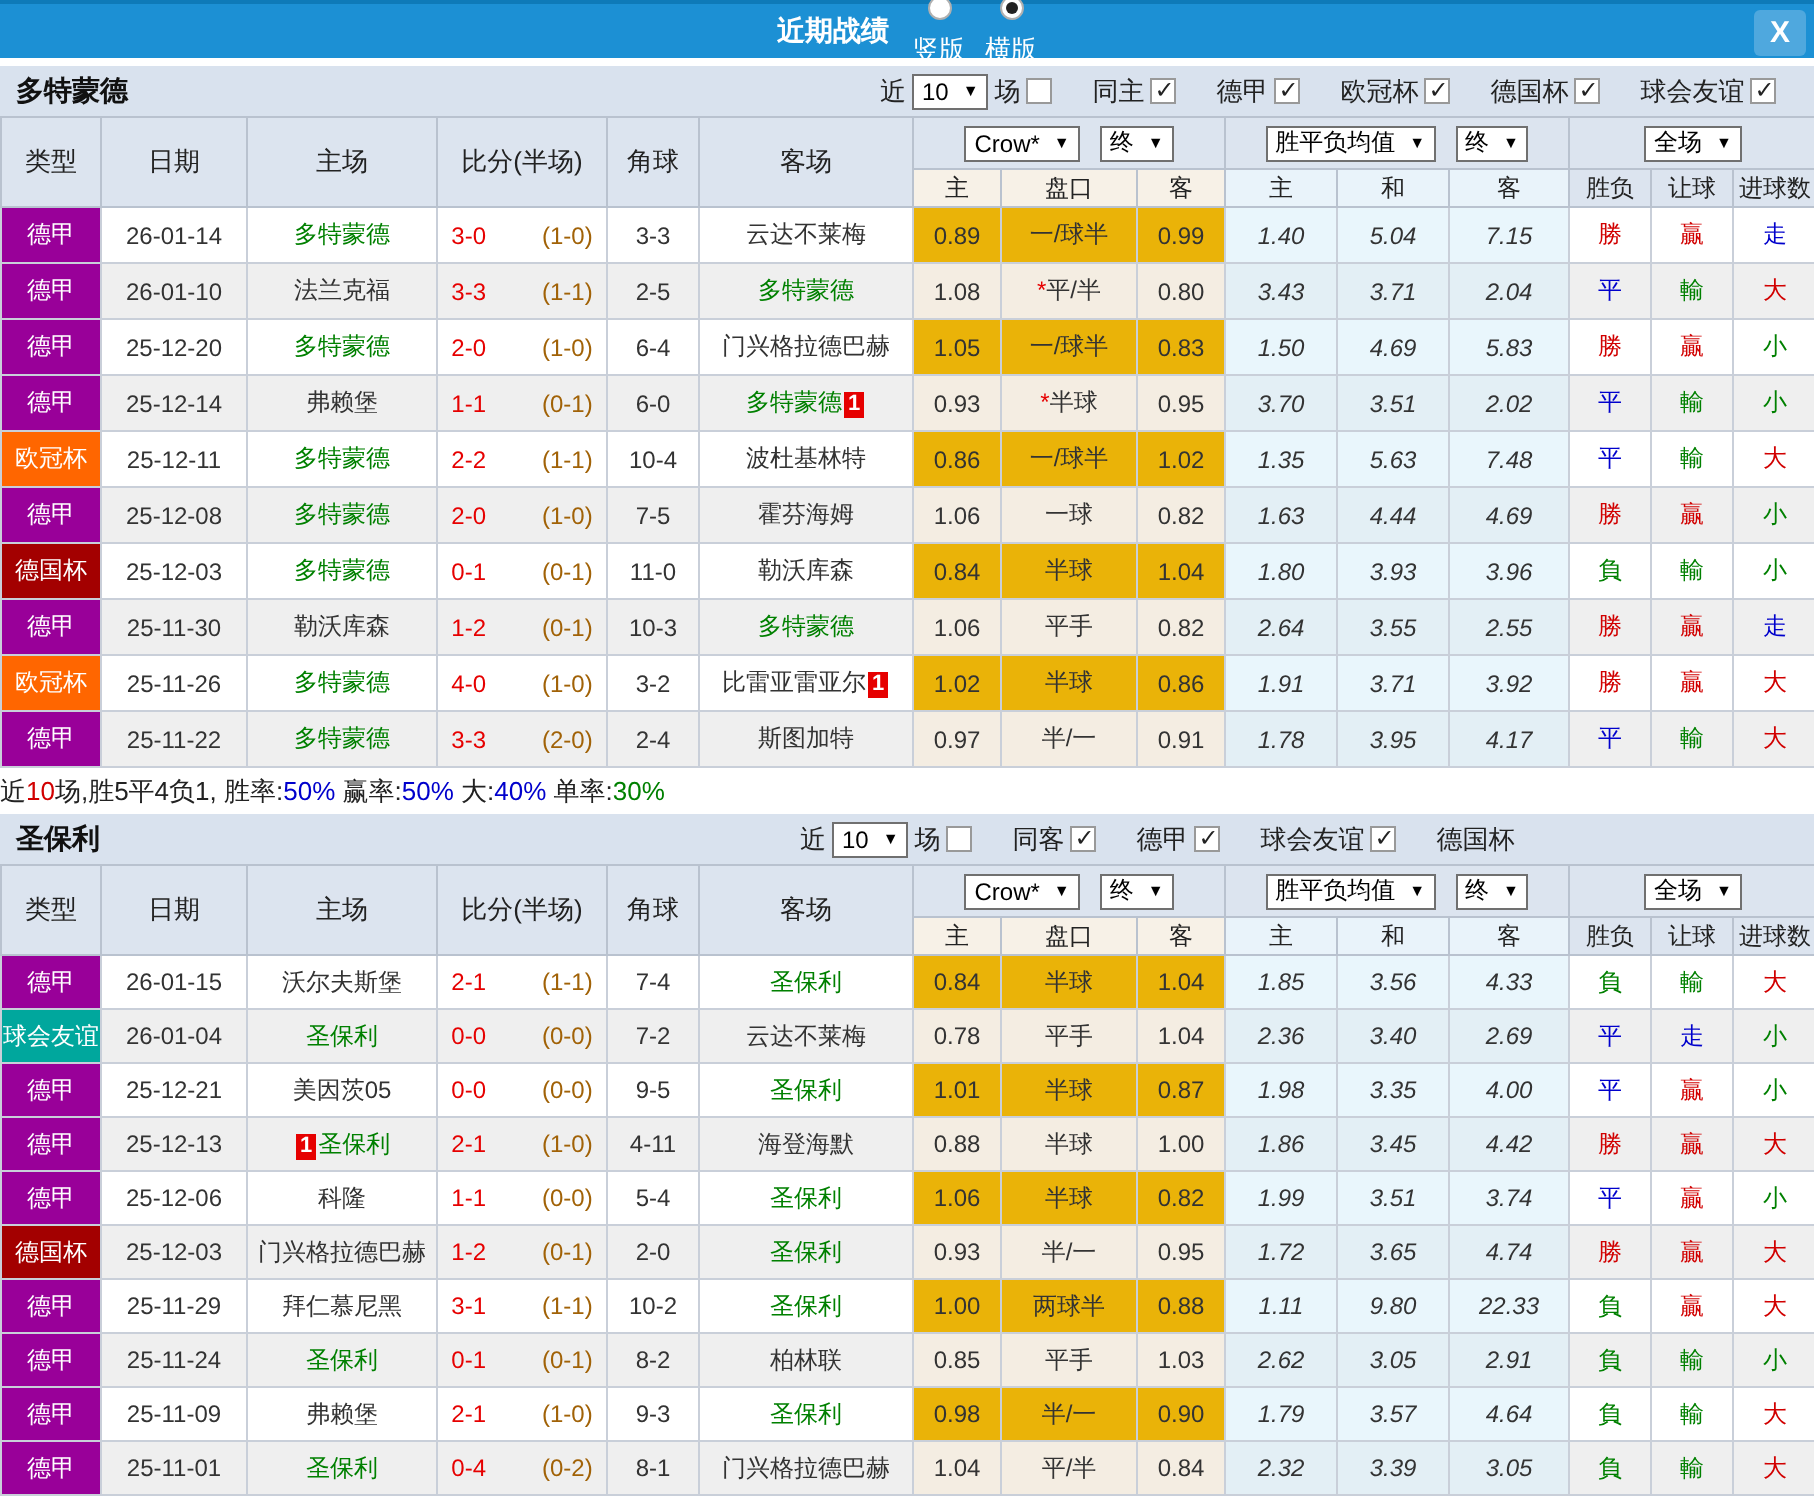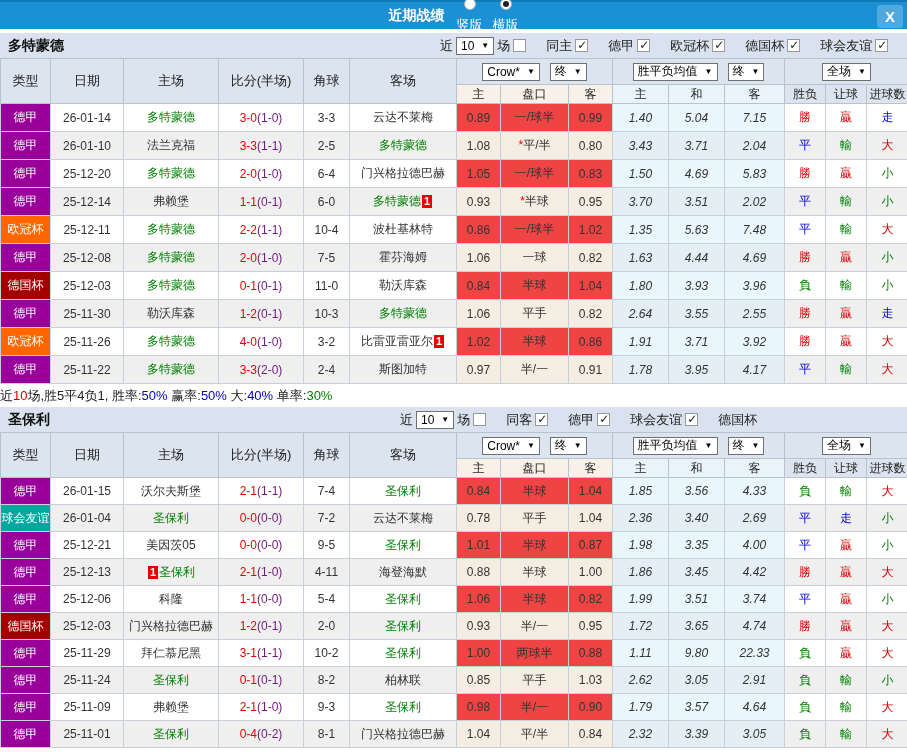--- a/index.html
+++ b/index.html
@@ -38,28 +38,28 @@
   .grid th,.grid td{border:1px solid #C9CFD9;text-align:center;padding:0;white-space:nowrap;overflow:hidden;}
   .grid thead th{background:#DCE4EF;font-weight:normal;font-size:13px;color:#222;border-color:#B9C2CF;}
   .grid thead tr.ddrow th{height:26px;}
   .grid thead tr.subrow th{height:19px;font-size:12px;}
   .grid thead th.sub-crow{background:#F7F1E7;}
   .grid thead th.sub-avg{background:#E9F3FA;}
   .ddcell{display:flex;justify-content:center;align-items:center;gap:10px;}
   tbody td{height:28px;color:#333;background:#fff;}
   .s2 tbody td{height:27px;}
   tr.even td{background:#EFEFEF;}
-  td.c-crow{background:#ef4444;}
+  td.c-crow{background:#eab308;}
   tr.even td.c-crow{background:#F4EDE2;}
   td.c-avg{background:#E9F6FC;font-style:italic;}
   tr.even td.c-avg{background:#E3EFF5;}
   td.t-type{color:#fff;font-size:12px;}
   .team-green{color:#008000;}
   .score-m{color:#E60000;}
-  .half{color:#701a75;}
+  .half{color:#a16207;padding-left:28px;}
   .star{color:#E60000;}
   .b1{display:inline-block;background:#E60000;color:#fff;font-size:11px;line-height:13px;padding:0 2px;margin:0 1px;font-weight:bold;}
   .summary{height:23px;line-height:23px;text-align:left;font-size:13px;background:#fff;color:#222;}
 </style>
 </head>
 <body>
 
 <div class="topbar">
   <span class="topbar-title">近期战绩</span>
   <span class="radio-wrap">

